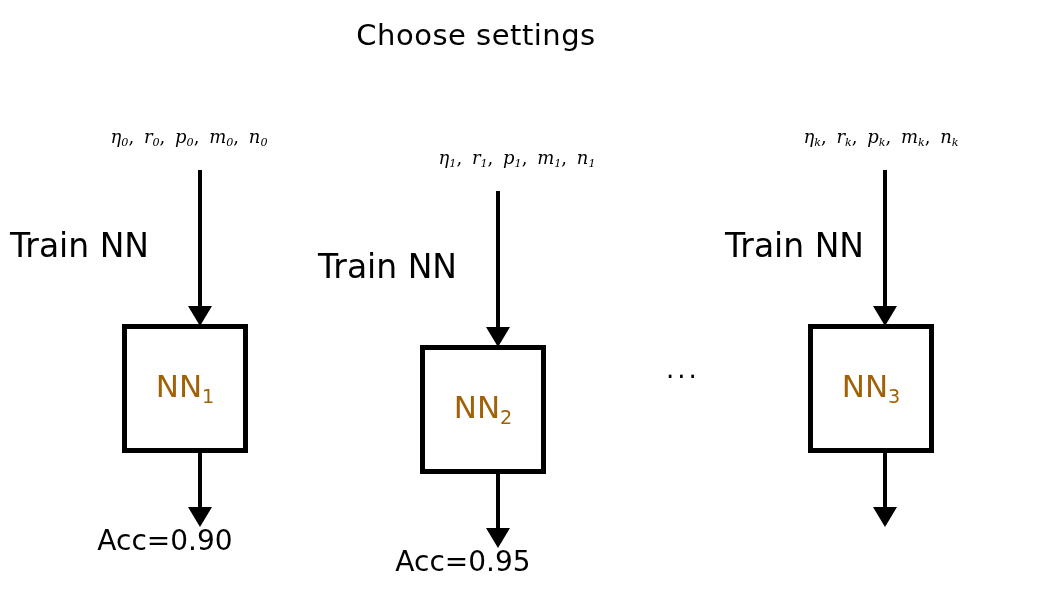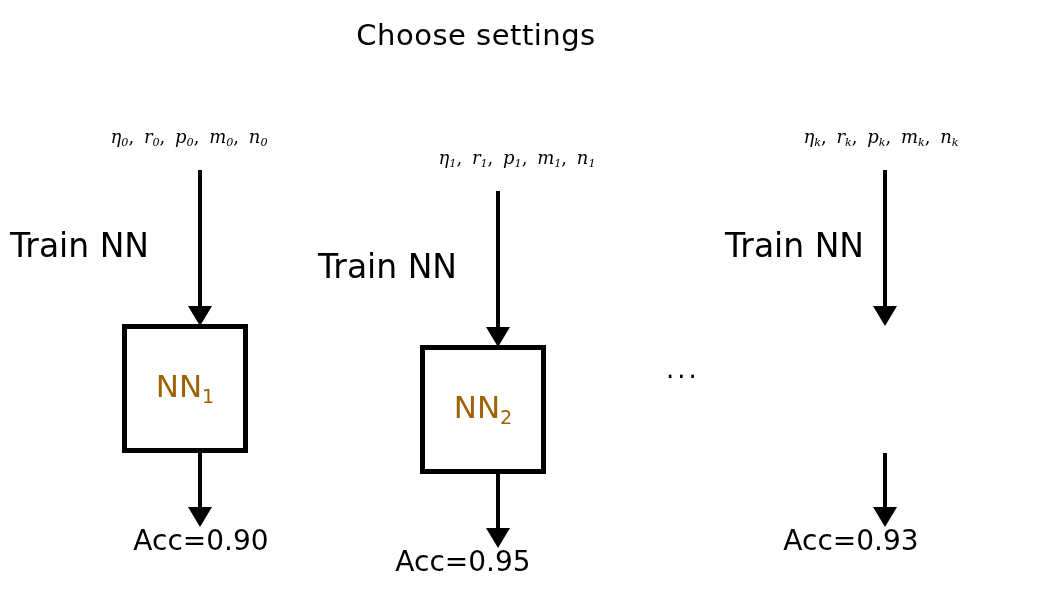--- a/index.html
+++ b/index.html
@@ -147,21 +147,21 @@
     position: absolute;
     top: 524px;
     width: 330px;
     text-align: center;
     font-family: "DejaVu Sans", sans-serif;
     font-size: 28px;
     font-weight: 400;
     white-space: nowrap;
     color: #000000;
   }
-  #column-0 .acc-label { left: -24px; padding-left: 36px; }
+  #column-0 .acc-label { left: -24px; }
   #column-1 .acc-label { left: -54px; }
   #column-2 .acc-label { left: -30px; }
 
   
   #group-ellipsis {
     position: absolute;
     left: 666px;
     top: 356px;
     font-family: "DejaVu Sans", sans-serif;
     font-size: 26px;
@@ -233,20 +233,22 @@
     <span><span>η</span><sub>k</sub></span><span class="sep">, </span><span><span>r</span><sub>k</sub></span><span class="sep">, </span><span><span>p</span><sub>k</sub></span><span class="sep">, </span><span><span>m</span><sub>k</sub></span><span class="sep">, </span><span><span>n</span><sub>k</sub></span>
   </div>
 
   <div class="train-label">Train NN</div>
 
   <div class="arrow arrow-top">
     <div class="shaft"></div>
     <div class="head"></div>
   </div>
 
+  <div class="nn-box">
+    <span class="nn-box-label"><span>NN</span><sub>3</sub></span>
+  </div>
 
   <div class="arrow arrow-bottom">
     <div class="shaft"></div>
     <div class="head"></div>
   </div>
 
-  <div class="acc-label">Acc=0.93</div>
 </div>
 
 </body></html>

